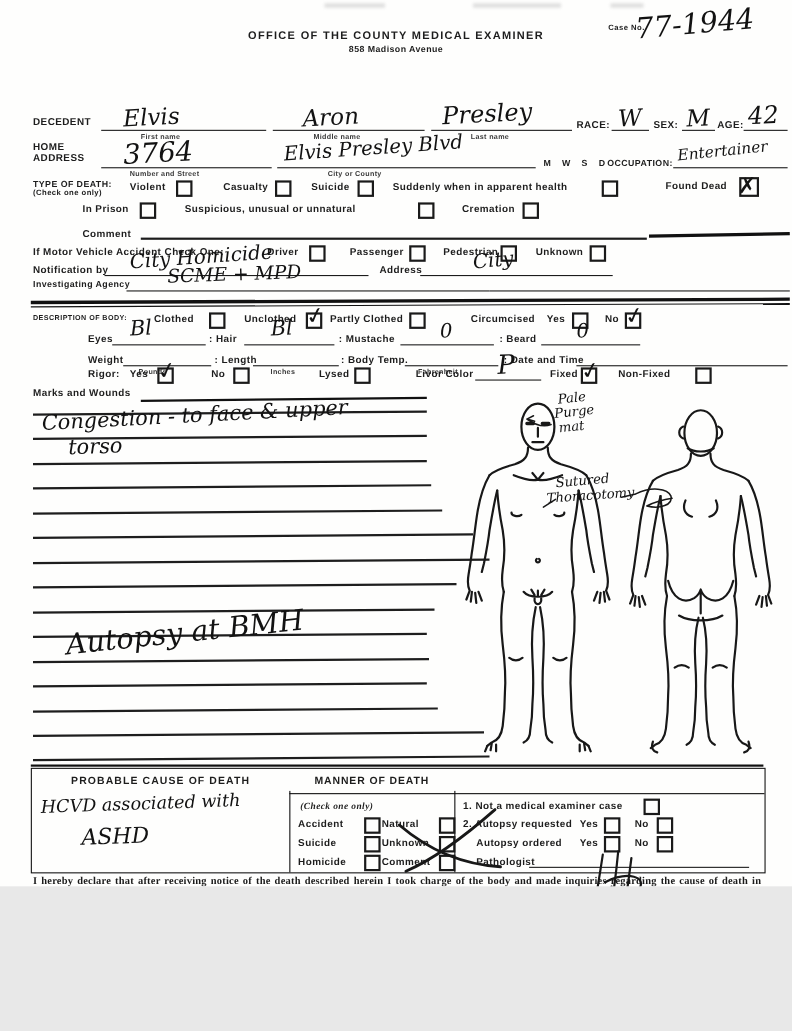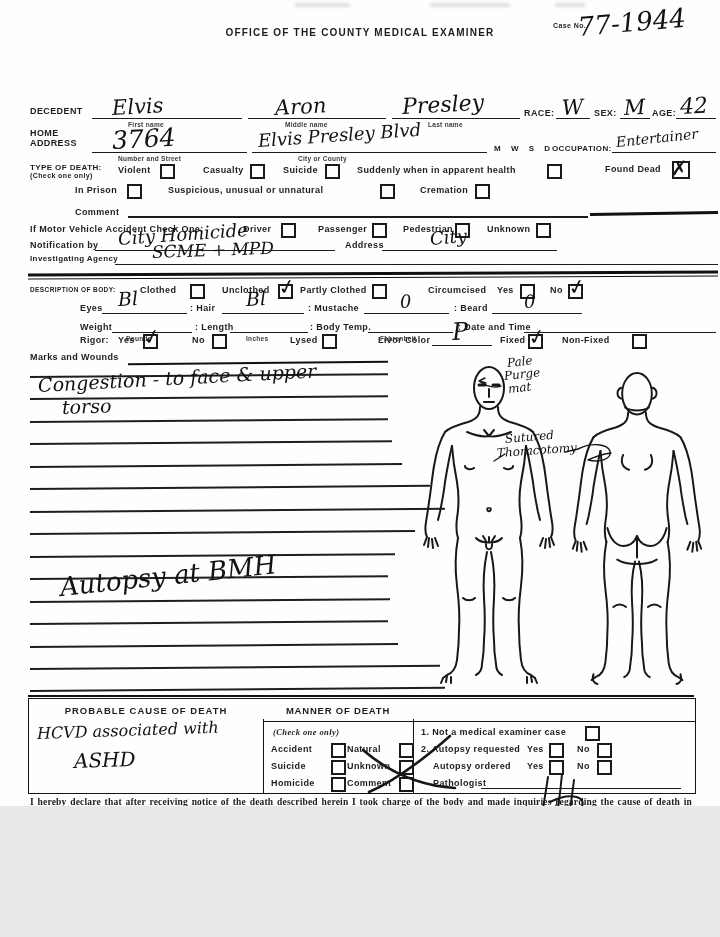--- a/index.html
+++ b/index.html
@@ -32,20 +32,21 @@
 </head>
 <body>
 
 <div id="page">
 
   <div class="smudge" style="left:295px;top:3px;width:55px;height:4px;"></div>
   <div class="smudge" style="left:430px;top:3px;width:80px;height:4px;"></div>
   <div class="smudge" style="left:555px;top:3px;width:30px;height:4px;"></div>
 
   <div class="t" style="left:170px;top:27px;width:380px;text-align:center;font-size:10px;letter-spacing:1.2px;">OFFICE OF THE COUNTY MEDICAL EXAMINER</div>
+  <div class="t" style="left:170px;top:40px;width:380px;text-align:center;font-size:8px;">858 Madison Avenue</div>
   <div class="t" style="left:553px;top:22px;font-size:7px;">Case No.</div>
   <div class="hw" style="left:578px;top:12px;font-size:26px;transform:rotate(-5deg);">77-1944</div>
 
   <div class="t" style="left:30px;top:106px;">DECEDENT</div>
   <div class="u" style="left:92px;top:118px;width:150px;"></div>
   <div class="hw" style="left:112px;top:96px;font-size:21px;">Elvis</div>
   <div class="sub" style="left:128px;top:121px;">First name</div>
   <div class="u" style="left:248px;top:118px;width:138px;"></div>
   <div class="hw" style="left:275px;top:96px;font-size:21px;">Aron</div>
   <div class="sub" style="left:285px;top:121px;">Middle name</div>

